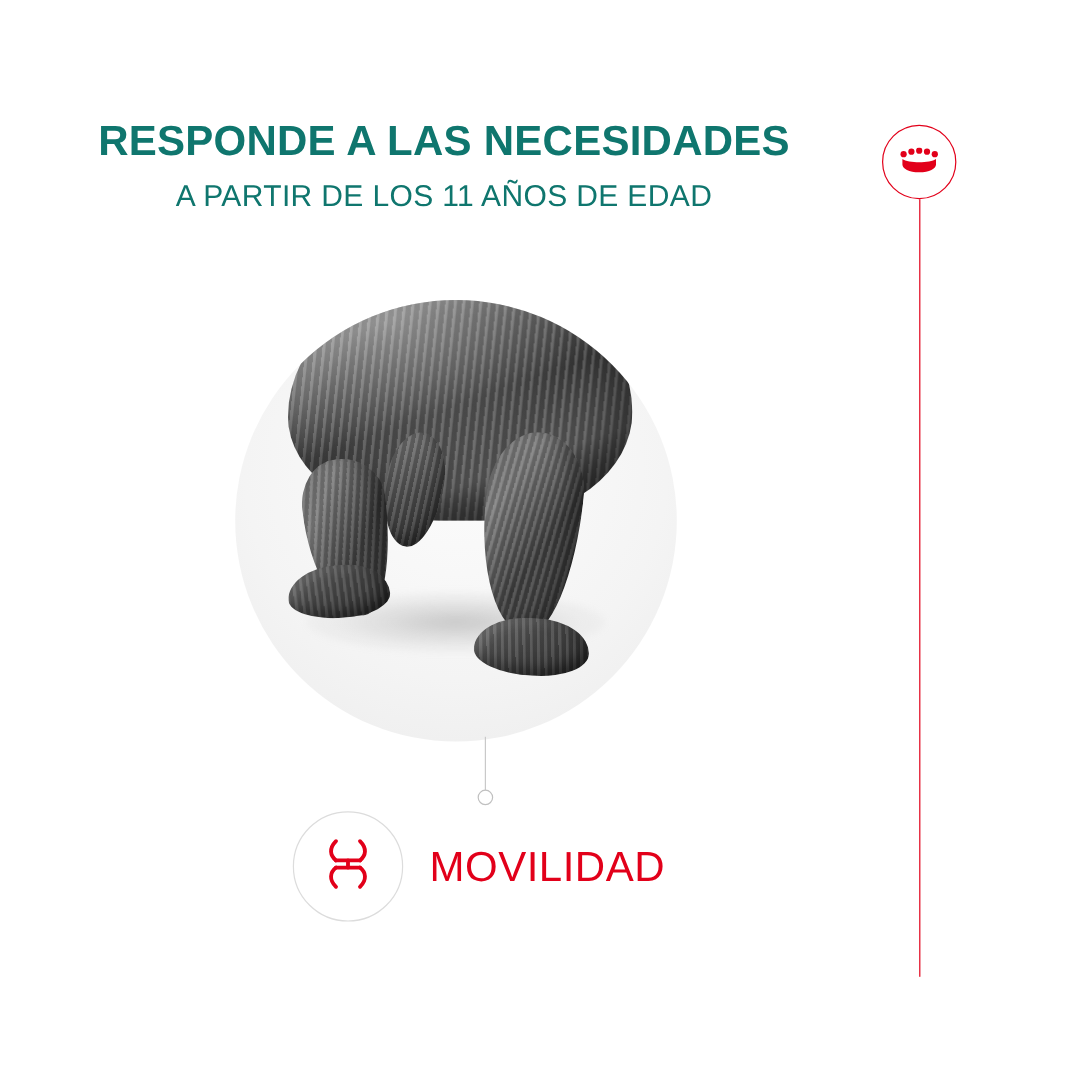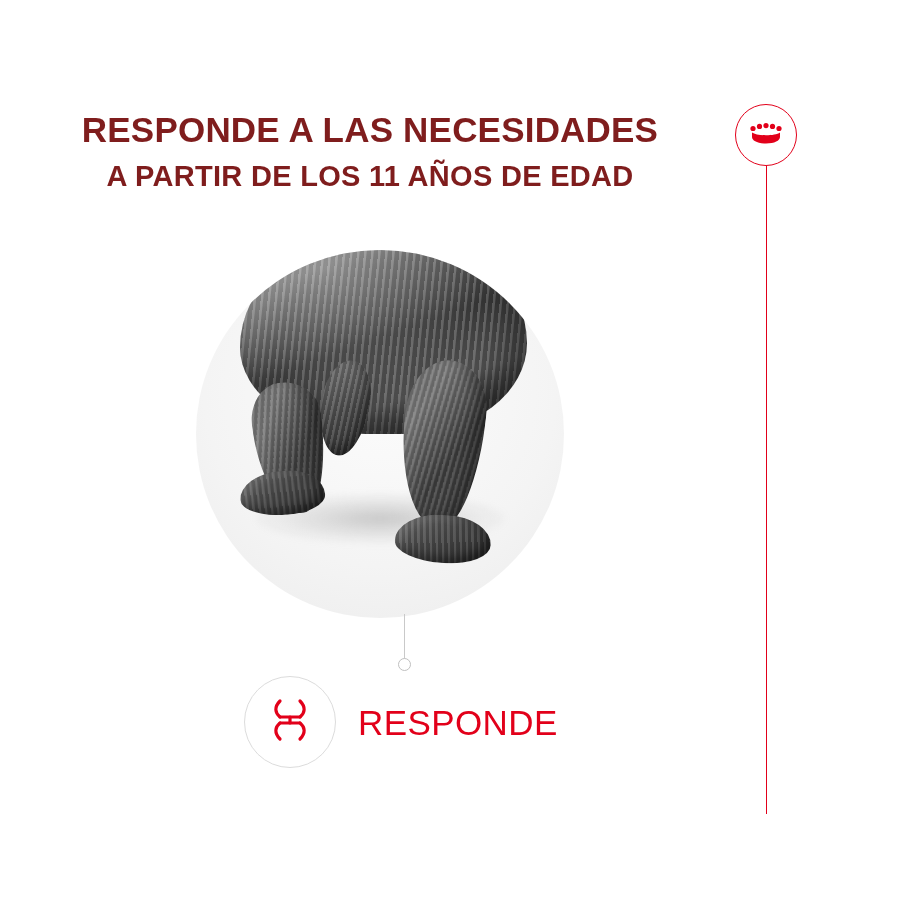--- a/index.html
+++ b/index.html
@@ -18,35 +18,34 @@
     overflow: hidden;
   }
 
   
   .headline {
     position: absolute;
     left: 60px;
     top: 96px;
     width: 620px;
     text-align: center;
-    color: #7f1d1d;
-    margin-top: 12px;
+    color: #0f766e;
   }
   .headline .line1,
   .headline .line2 {
     font-weight: bold;
     font-size: 35px;
     line-height: 44px;
     letter-spacing: 0.2px;
     text-transform: uppercase;
     white-space: nowrap;
   }
   .headline .line3 {
-    font-weight: bold;
-    font-size: 29px;
+    font-weight: normal;
+    font-size: 25px;
     line-height: 40px;
     letter-spacing: 0.3px;
     text-transform: uppercase;
     margin-top: 4px;
     white-space: nowrap;
   }
 
   
   .crown-badge {
     position: absolute;
@@ -293,17 +292,17 @@
             <path d="M12 43 C6 37, 7 31, 12 27"></path>
             <path d="M32 43 C38 37, 37 31, 32 27"></path>
             <path d="M12 21 L32 21"></path>
             <path d="M12 27 L32 27"></path>
             <path d="M22 21 L22 27"></path>
           </g>
         </svg>
       </span>
     </div>
     <div class="benefit-text">
-      <div class="benefit-title">RESPONDE</div>
+      <div class="benefit-title">MOVILIDAD</div>
     </div>
   </div>
 
 </div>
 
 </body></html>

